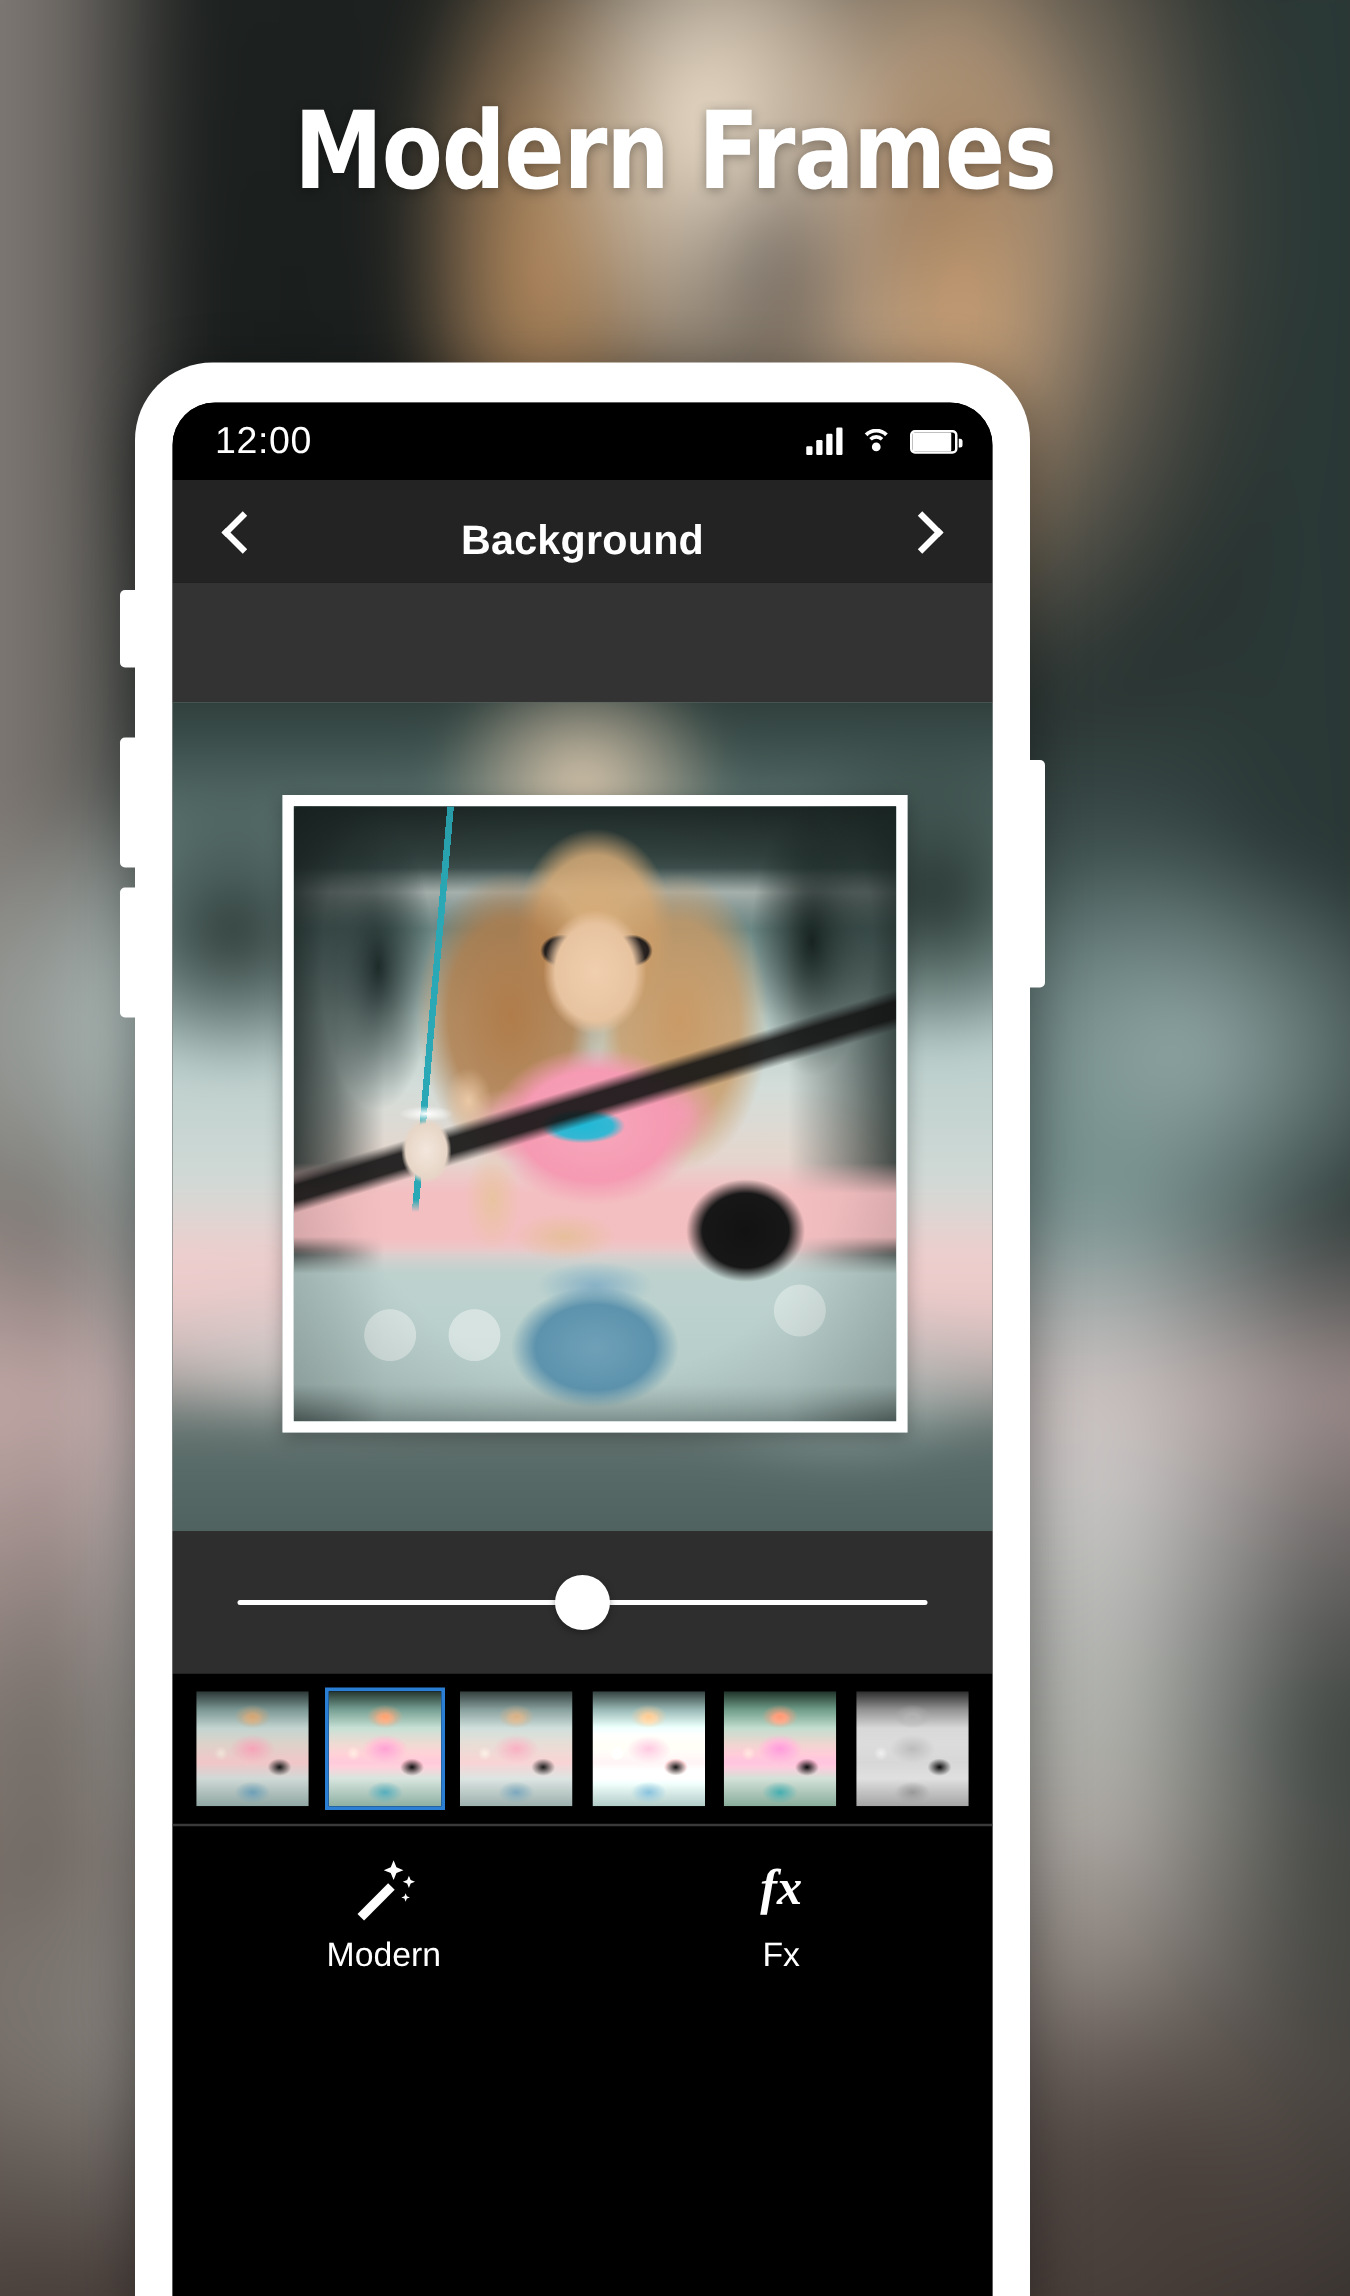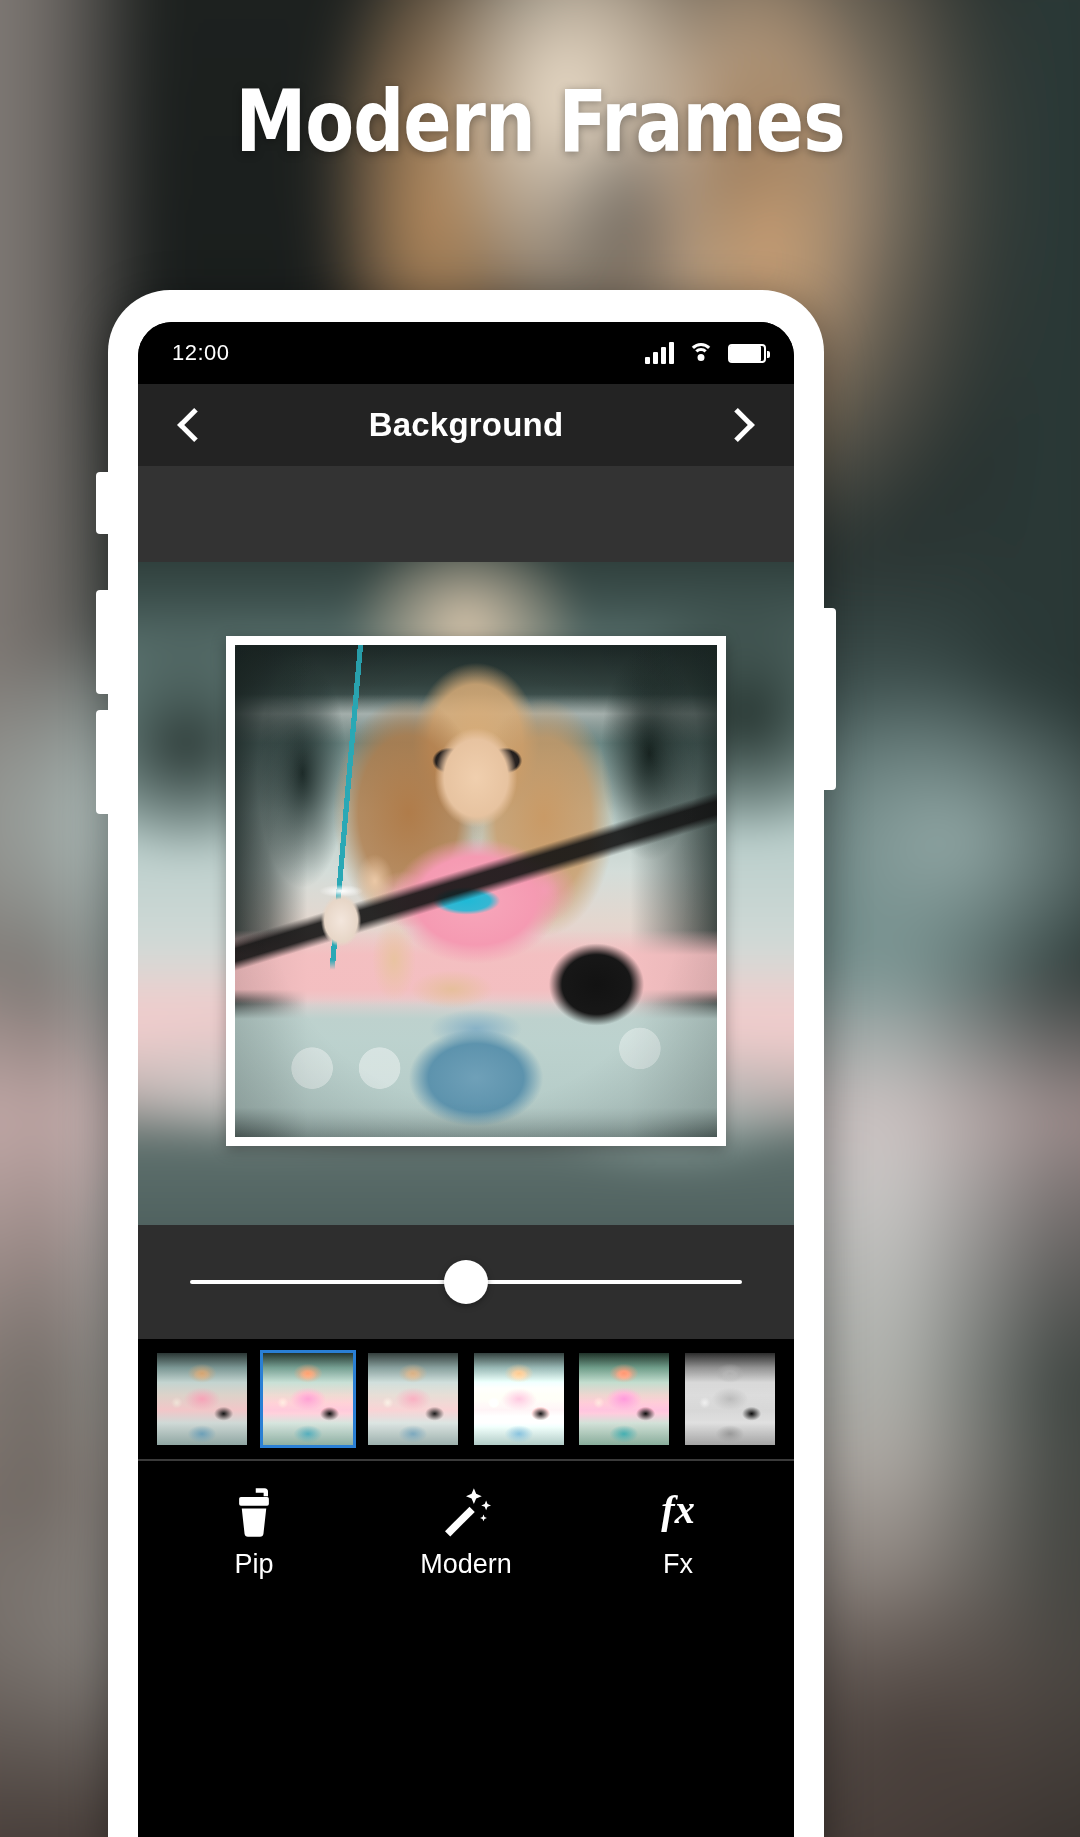--- a/index.html
+++ b/index.html
@@ -96,43 +96,43 @@
   }
 
   
   #statusbar {
     height: 62px; flex: 0 0 62px;
     background: #000;
     display: flex; align-items: center; justify-content: space-between;
     padding: 0 28px 0 34px;
     color: #fff;
   }
-  #clock { font-size: 22px; letter-spacing: 0.5px; }
+  #clock { font-size: 30px; letter-spacing: 0.5px; }
   #status-icons { display: flex; align-items: center; gap: 14px; }
   .sig { display: flex; align-items: flex-end; gap: 3px; height: 22px; }
   .sig i { display: block; width: 5px; background: #fff; border-radius: 1px; }
   .sig i:nth-child(1) { height: 7px; }
   .sig i:nth-child(2) { height: 12px; }
   .sig i:nth-child(3) { height: 17px; }
   .sig i:nth-child(4) { height: 22px; }
   .wifi { position: relative; width: 26px; height: 20px; }
   .wifi b { position: absolute; left: 50%; transform: translateX(-50%); border: 3px solid #fff; border-bottom-color: transparent; border-left-color: transparent; border-right-color: transparent; border-radius: 50%; }
   .wifi b:nth-child(1) { width: 26px; height: 26px; top: 0; }
   .wifi b:nth-child(2) { width: 16px; height: 16px; top: 5px; }
   .wifi b:nth-child(3) { width: 7px; height: 7px; top: 11px; border: 3px solid #fff; border-radius: 50%; background: #fff; }
   .batt { width: 38px; height: 19px; border: 2.5px solid #fff; border-radius: 4px; position: relative; }
   .batt::after { content: ""; position: absolute; right: -6px; top: 5px; width: 3px; height: 7px; background: #fff; border-radius: 0 2px 2px 0; }
   .batt i { display: block; height: 100%; background: #fff; border-radius: 1px; }
 
   
   #header {
     height: 82px; flex: 0 0 82px;
     background: #232323;
-    display: flex; align-items: center; justify-content: space-between;
-    padding: 0 30px;
+    display: flex; align-items: flex-end; justify-content: space-between;
+    padding: 15px 30px;
   }
   #header .nav-title {
     color: #fff; font-size: 33px; font-weight: 700; letter-spacing: 0.2px;
   }
   .chev { width: 34px; height: 34px; position: relative; }
   .chev::before {
     content: ""; position: absolute; top: 50%; left: 50%;
     width: 19px; height: 19px;
     border-left: 5px solid #fff; border-bottom: 5px solid #fff;
     transform: translate(-45%,-50%) rotate(45deg);
@@ -449,30 +449,20 @@
             <div class="ti t-base"></div>
             <div class="ti t-person"></div>
           </div>
         </div>
       </div>
 
     <div id="bottomnav">
         <div class="navitem">
           <div class="nico">
             <svg viewBox="0 0 64 64">
-              <path d="M34 6h10a4 4 0 0 1 4 4v5h-5v-4H34z"></path>
-              <rect x="15" y="16" width="34" height="10" rx="2"></rect>
-              <path d="M18 29h28l-3.2 29a4 4 0 0 1-4 3.5H25.2a4 4 0 0 1-4-3.5z"></path>
-            </svg>
-          </div>
-          <div class="lbl">Pip</div>
-        </div>
-        <div class="navitem">
-          <div class="nico">
-            <svg viewBox="0 0 64 64">
               <path d="M8 55l28-28 6 6-28 28z"></path>
               <path d="M38 19l6-6 6 6-6 6z" opacity="0"></path>
               <path d="M41 6l2.6 6.4L50 15l-6.4 2.6L41 24l-2.6-6.4L32 15l6.4-2.6z"></path>
               <path d="M55 20l1.6 4 4 1.6-4 1.6-1.6 4-1.6-4-4-1.6 4-1.6z"></path>
               <path d="M52 36l1.1 2.8 2.8 1.1-2.8 1.1-1.1 2.8-1.1-2.8-2.8-1.1 2.8-1.1z"></path>
             </svg>
           </div>
           <div class="lbl">Modern</div>
         </div>
         <div class="navitem">

